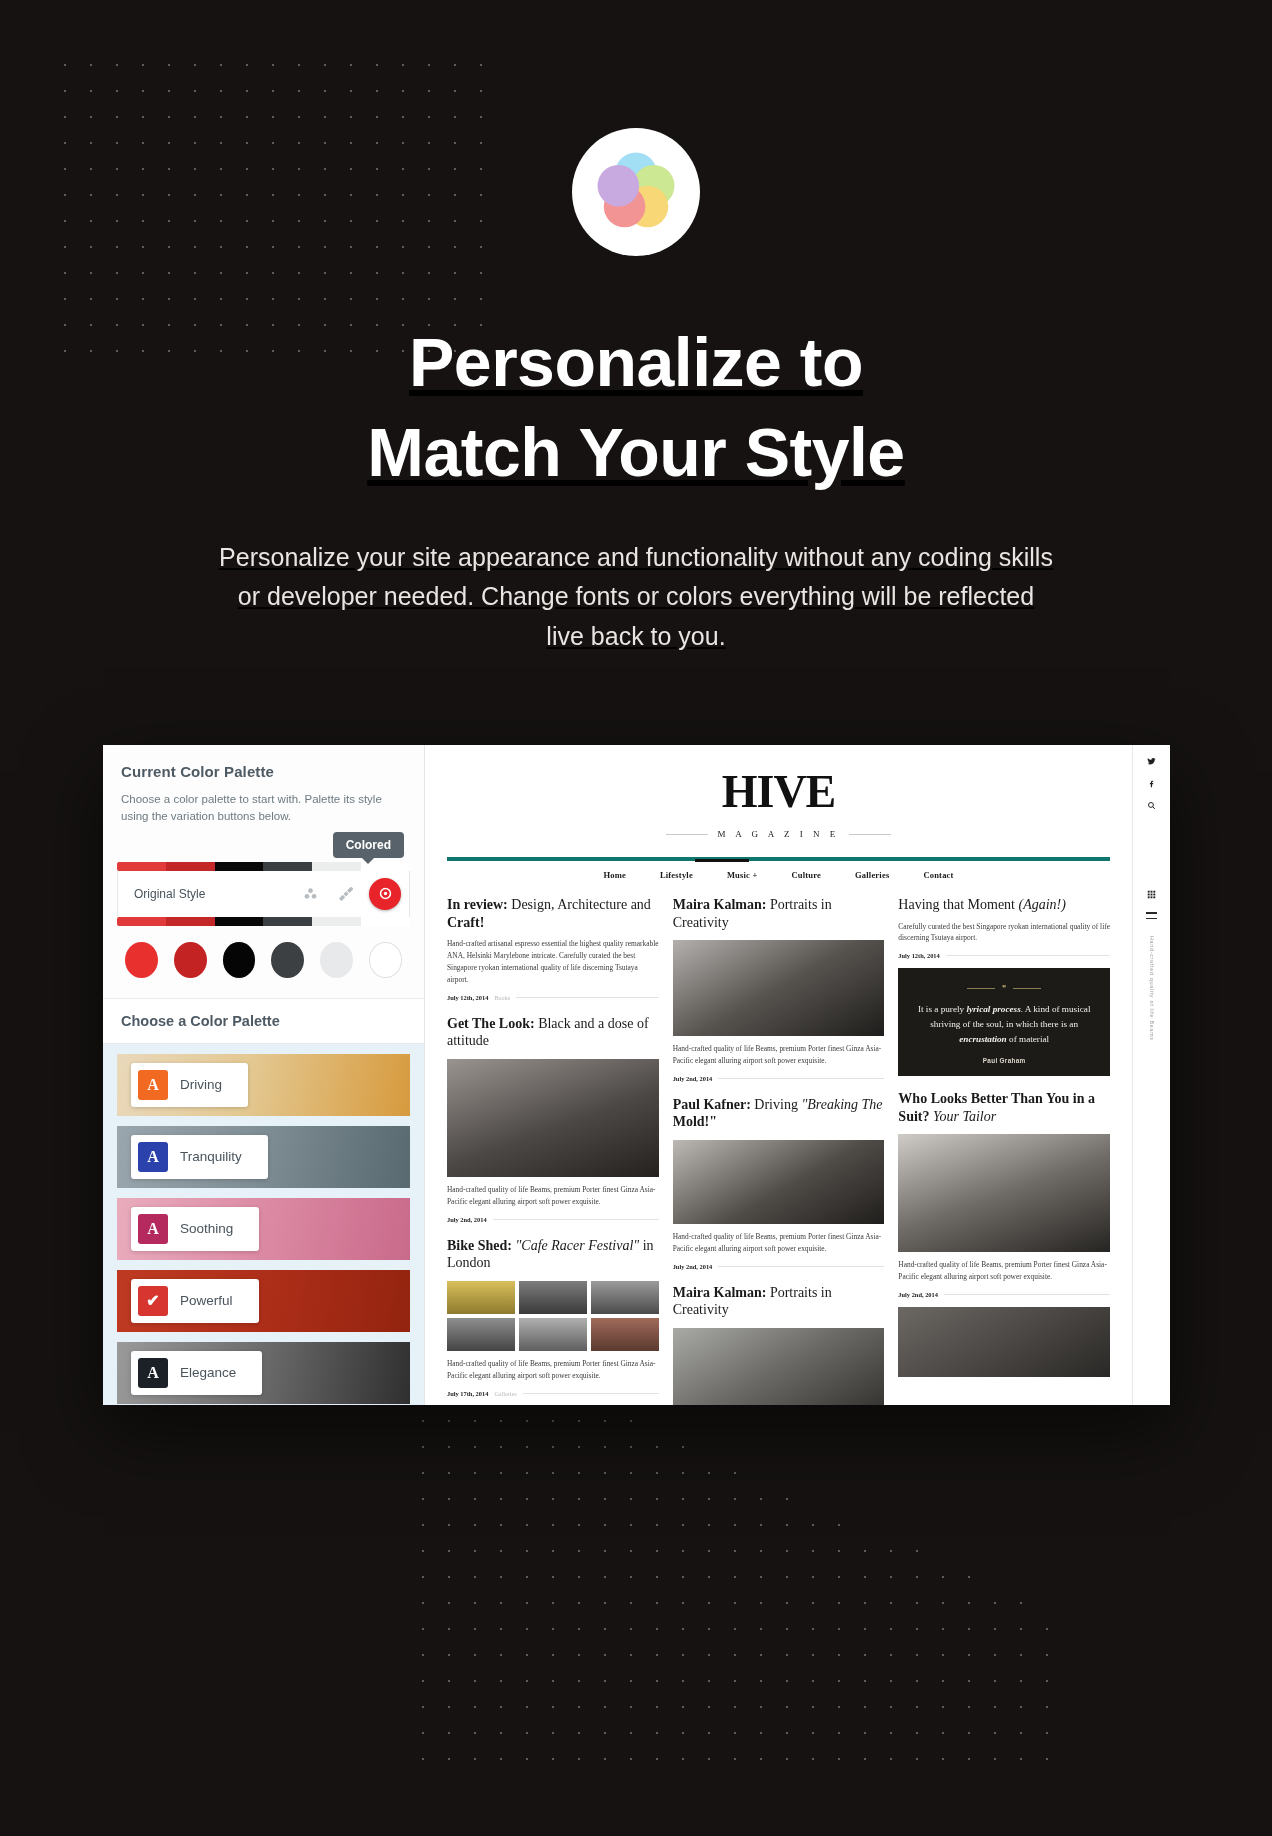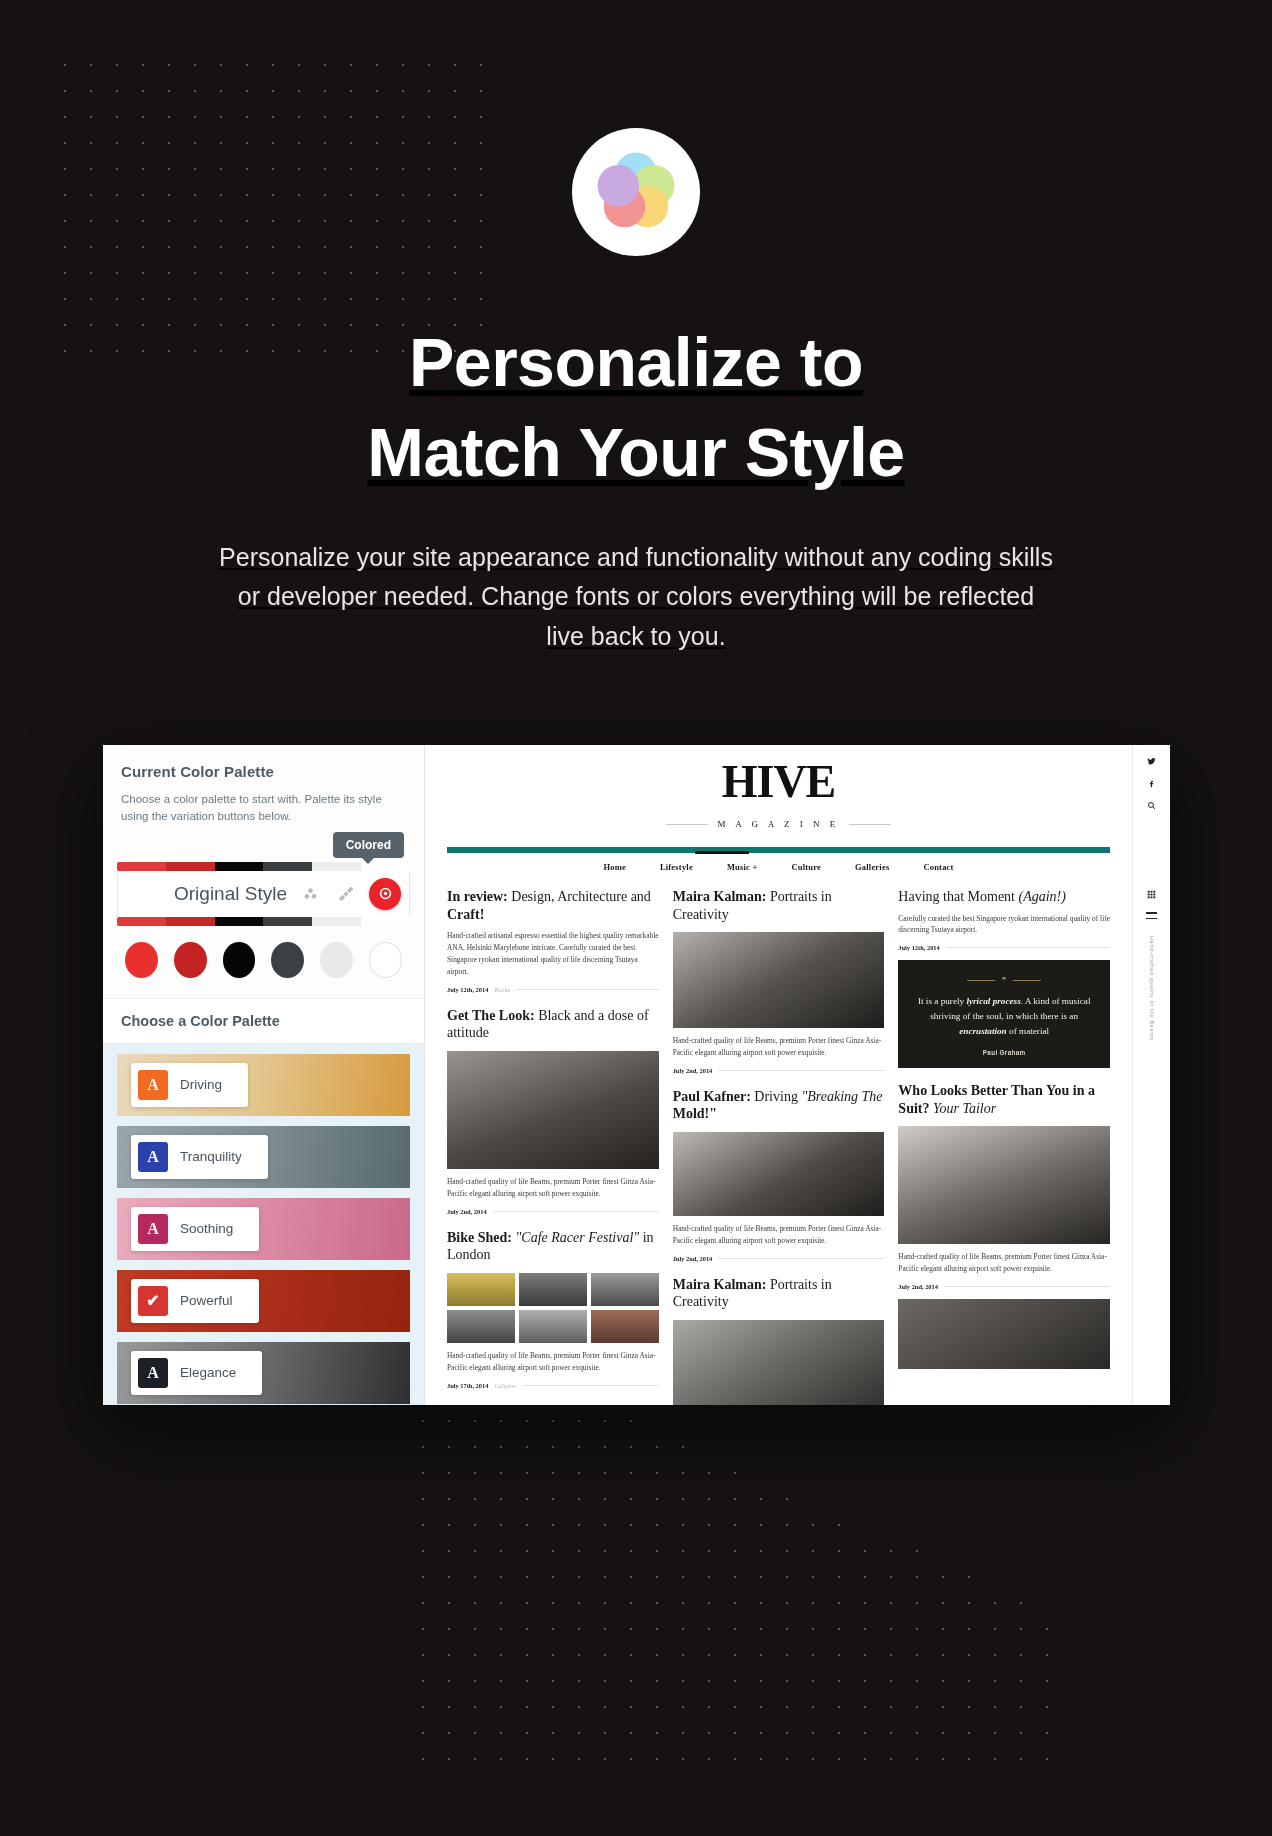--- a/index.html
+++ b/index.html
@@ -66,21 +66,21 @@
   .cz-title { color: #4e5a63; font-size: 15px; font-weight: 600; letter-spacing: .1px; }
   .cz-desc { margin-top: 11px; color: #6d7a82; font-size: 11.5px; line-height: 1.52; }
 
   .style-row-wrap { margin: 22px 14px 0; position: relative; }
   .bar { height: 9px; display: flex; border-radius: 2px; overflow: hidden; }
   .bar span { flex: 1; }
   .style-row {
     height: 46px; background: #fff; border-left: 1px solid #e6e6e6; border-right: 1px solid #e6e6e6;
     display: flex; align-items: center; padding: 0 8px 0 16px; gap: 10px;
   }
-  .style-name { flex: 1; color: #4a545c; font-size: 19px; text-align: right; }
+  .style-name { flex: 1; color: #4a545c; font-size: 12px; }
   .ic-btn { width: 26px; height: 26px; display: flex; align-items: center; justify-content: center; }
   .ic-btn svg { display: block; }
   .pill-red {
     width: 32px; height: 32px; border-radius: 50%;
     background: #e8232a;
     display: flex; align-items: center; justify-content: center;
     box-shadow: 0 1px 3px rgba(0,0,0,.3);
   }
   .tooltip {
     position: absolute; right: 6px; top: -30px;
@@ -109,28 +109,28 @@
     display: flex; align-items: center; gap: 12px;
     padding: 7px 26px 7px 7px; border-radius: 3px;
     box-shadow: 0 1px 4px rgba(0,0,0,.18);
   }
   .chip-box { width: 30px; height: 30px; border-radius: 3px; display:flex; align-items:center; justify-content:center;
               color:#fff; font-size:16px; font-weight:700; font-family:"Liberation Serif", serif; }
   .chip-label { color: #4a545c; font-size: 13.5px; }
 
   
   .preview { flex: 1; background: #ffffff; position: relative; display: flex; }
-  .preview-main { flex: 1; padding: 6px 22px 0; overflow: hidden; }
+  .preview-main { flex: 1; padding: 16px 22px 0; overflow: hidden; }
   .brand { text-align: center; padding-top: 8px; }
   .brand-word { font-family: "Liberation Serif", serif; font-size: 46px; font-weight: 700; letter-spacing: -1px; color: #111; line-height: 1; }
   .brand-sub { display: flex; align-items: center; justify-content: center; gap: 10px; margin-top: 14px; }
   .brand-sub .rule { width: 42px; height: 1px; background: #c9c9c9; }
   .brand-sub .txt { font-family: "Liberation Serif", serif; font-size: 9px; letter-spacing: 4px; color: #222; }
 
-  .nav { margin-top: 18px; border-top: 6px solid #0f766e; display:flex; justify-content:center; gap:34px; padding-top: 9px; position:relative; }
+  .nav { margin-top: 18px; border-top: 4px solid #0f766e; display:flex; justify-content:center; gap:34px; padding-top: 9px; position:relative; }
   .nav::before { content:""; position:absolute; top:-2px; left:50%; transform:translateX(-84px); width:54px; height:3px; background:#111; }
   .nav a { font-family: "Liberation Serif", serif; font-size: 8.5px; font-weight: 700; color: #1a1a1a; text-decoration: none; letter-spacing:.2px; }
 
   .cols { display: flex; gap: 14px; margin-top: 16px; }
   .col { flex: 1; }
   .art { margin-bottom: 14px; }
   .art h3 { font-family: "Liberation Serif", serif; font-size: 14px; line-height: 1.25; color: #1a1a1a; font-weight: 400; }
   .art h3 b { font-weight: 700; }
   .art h3 i { font-style: italic; }
   .art p { font-family: "Liberation Serif", serif; font-size: 7.4px; line-height: 1.62; color: #3a3a3a; margin-top: 7px; }

